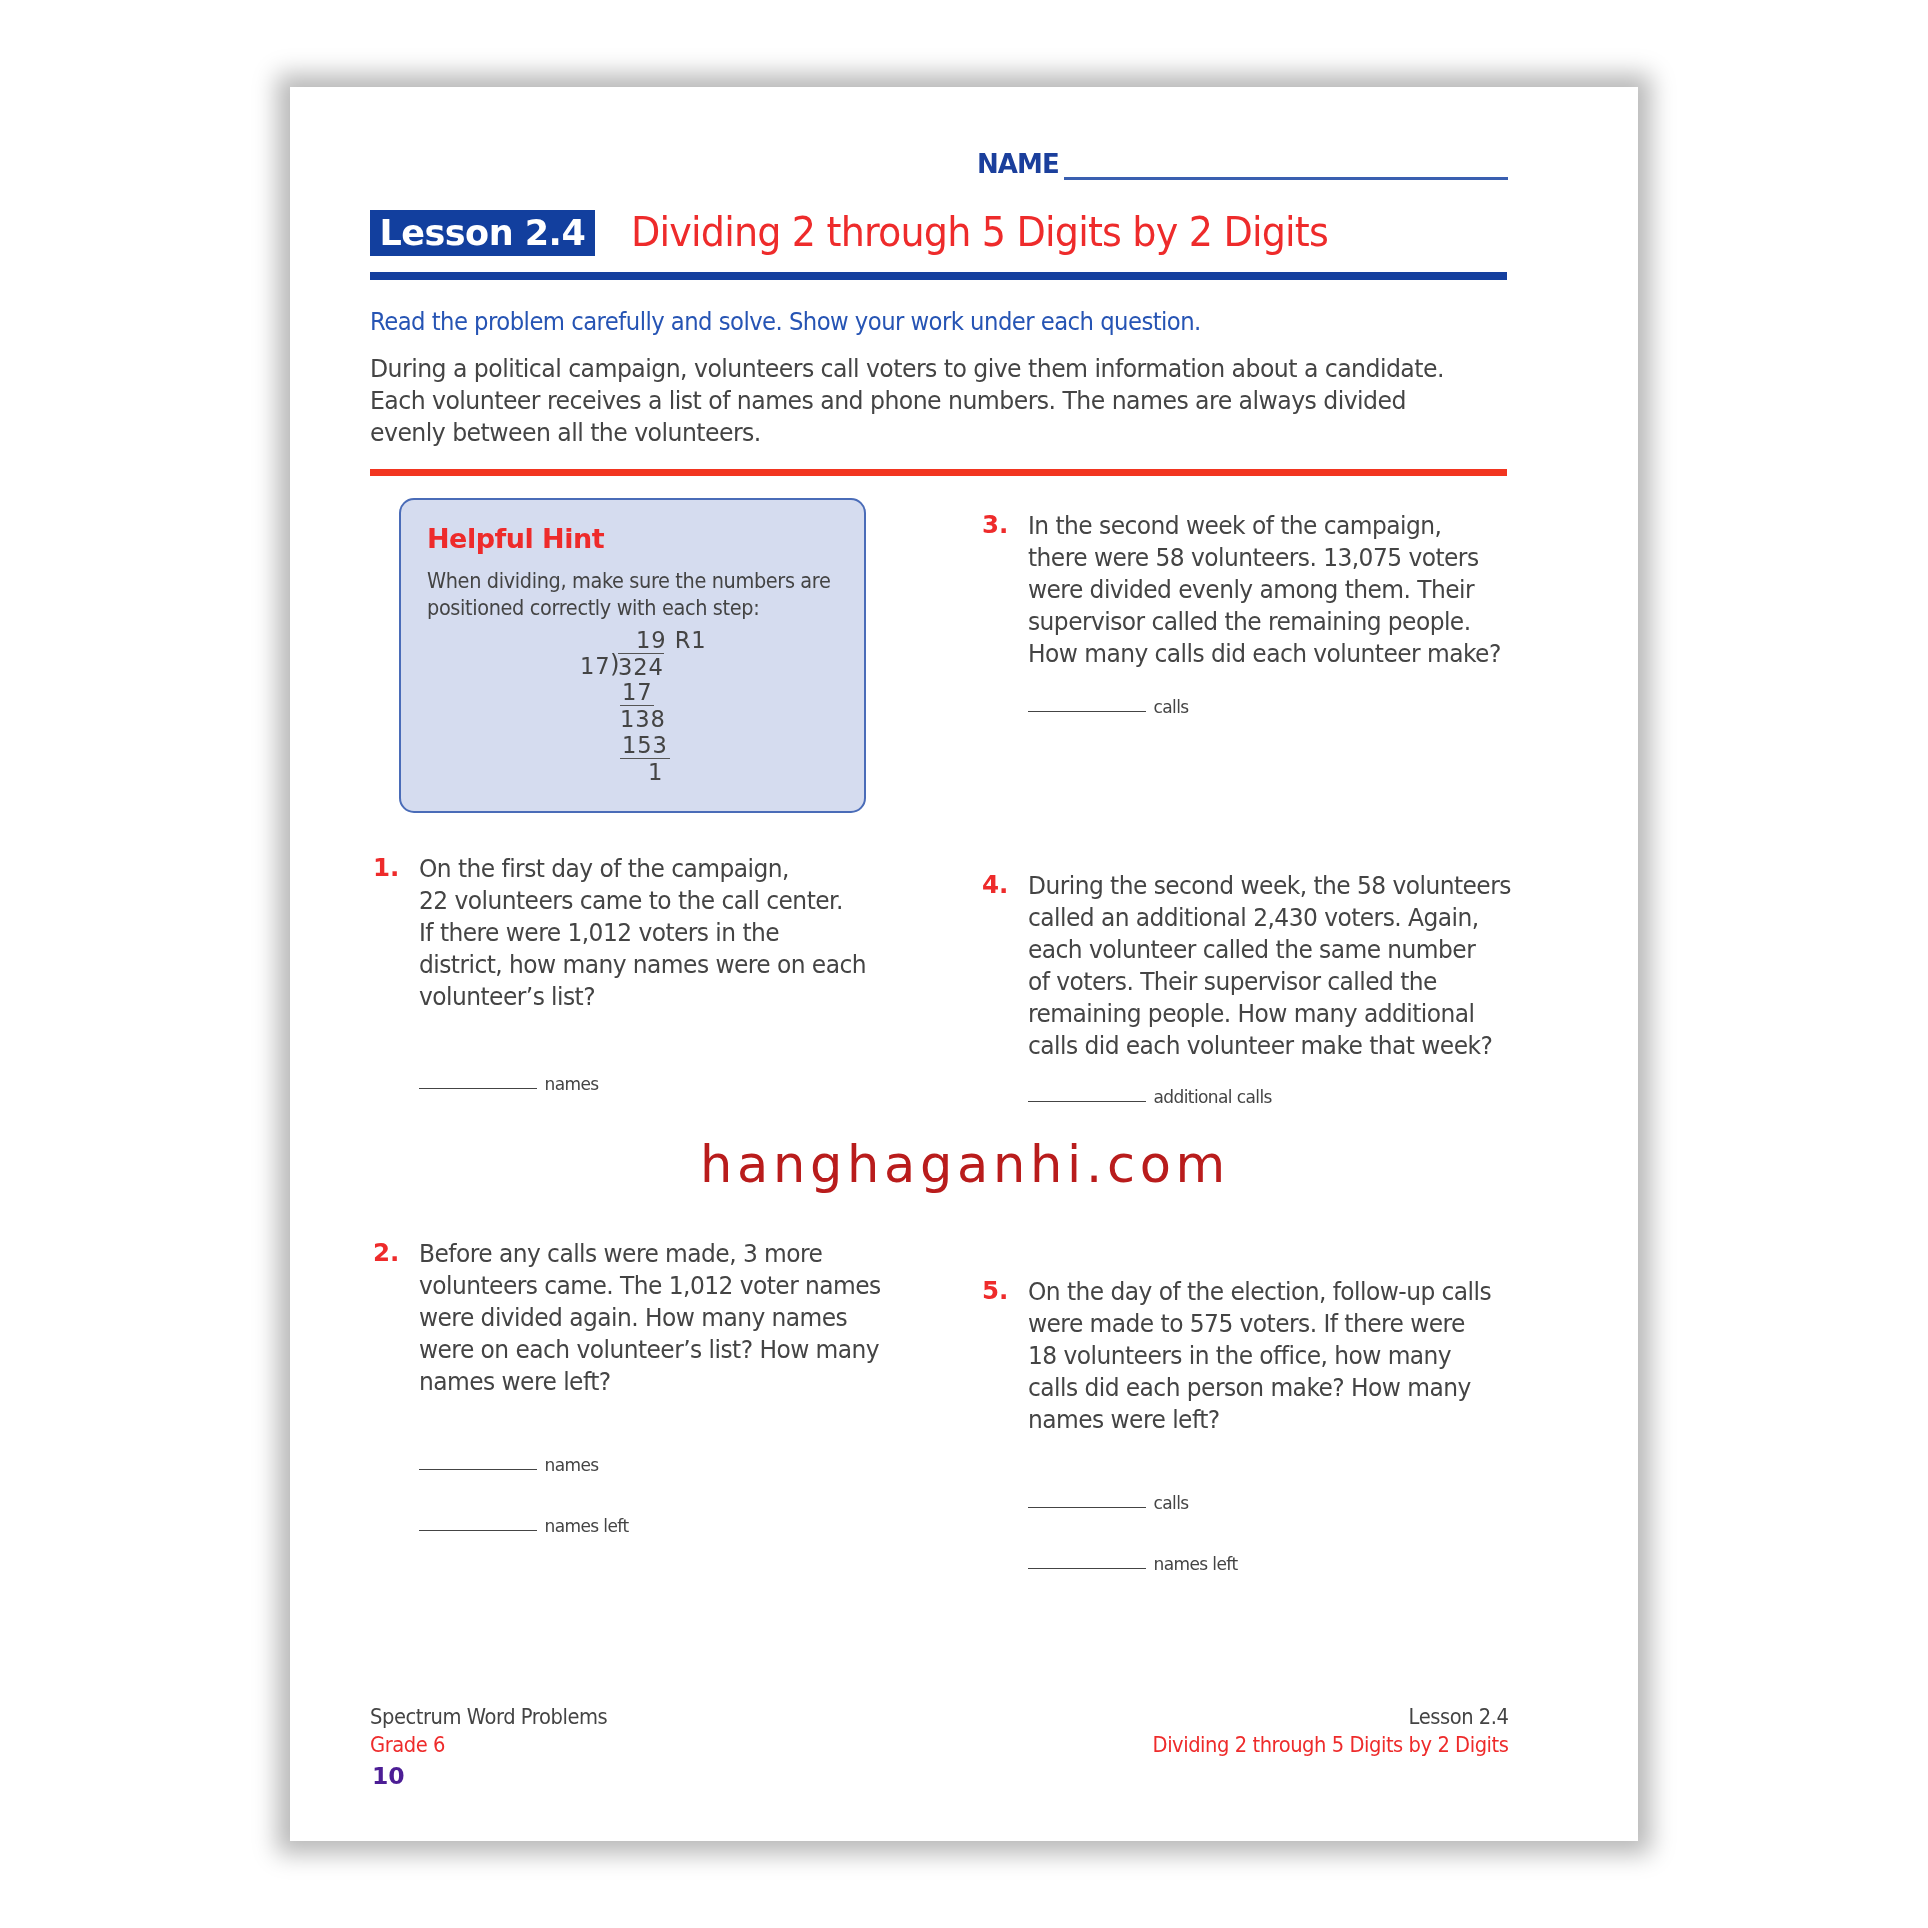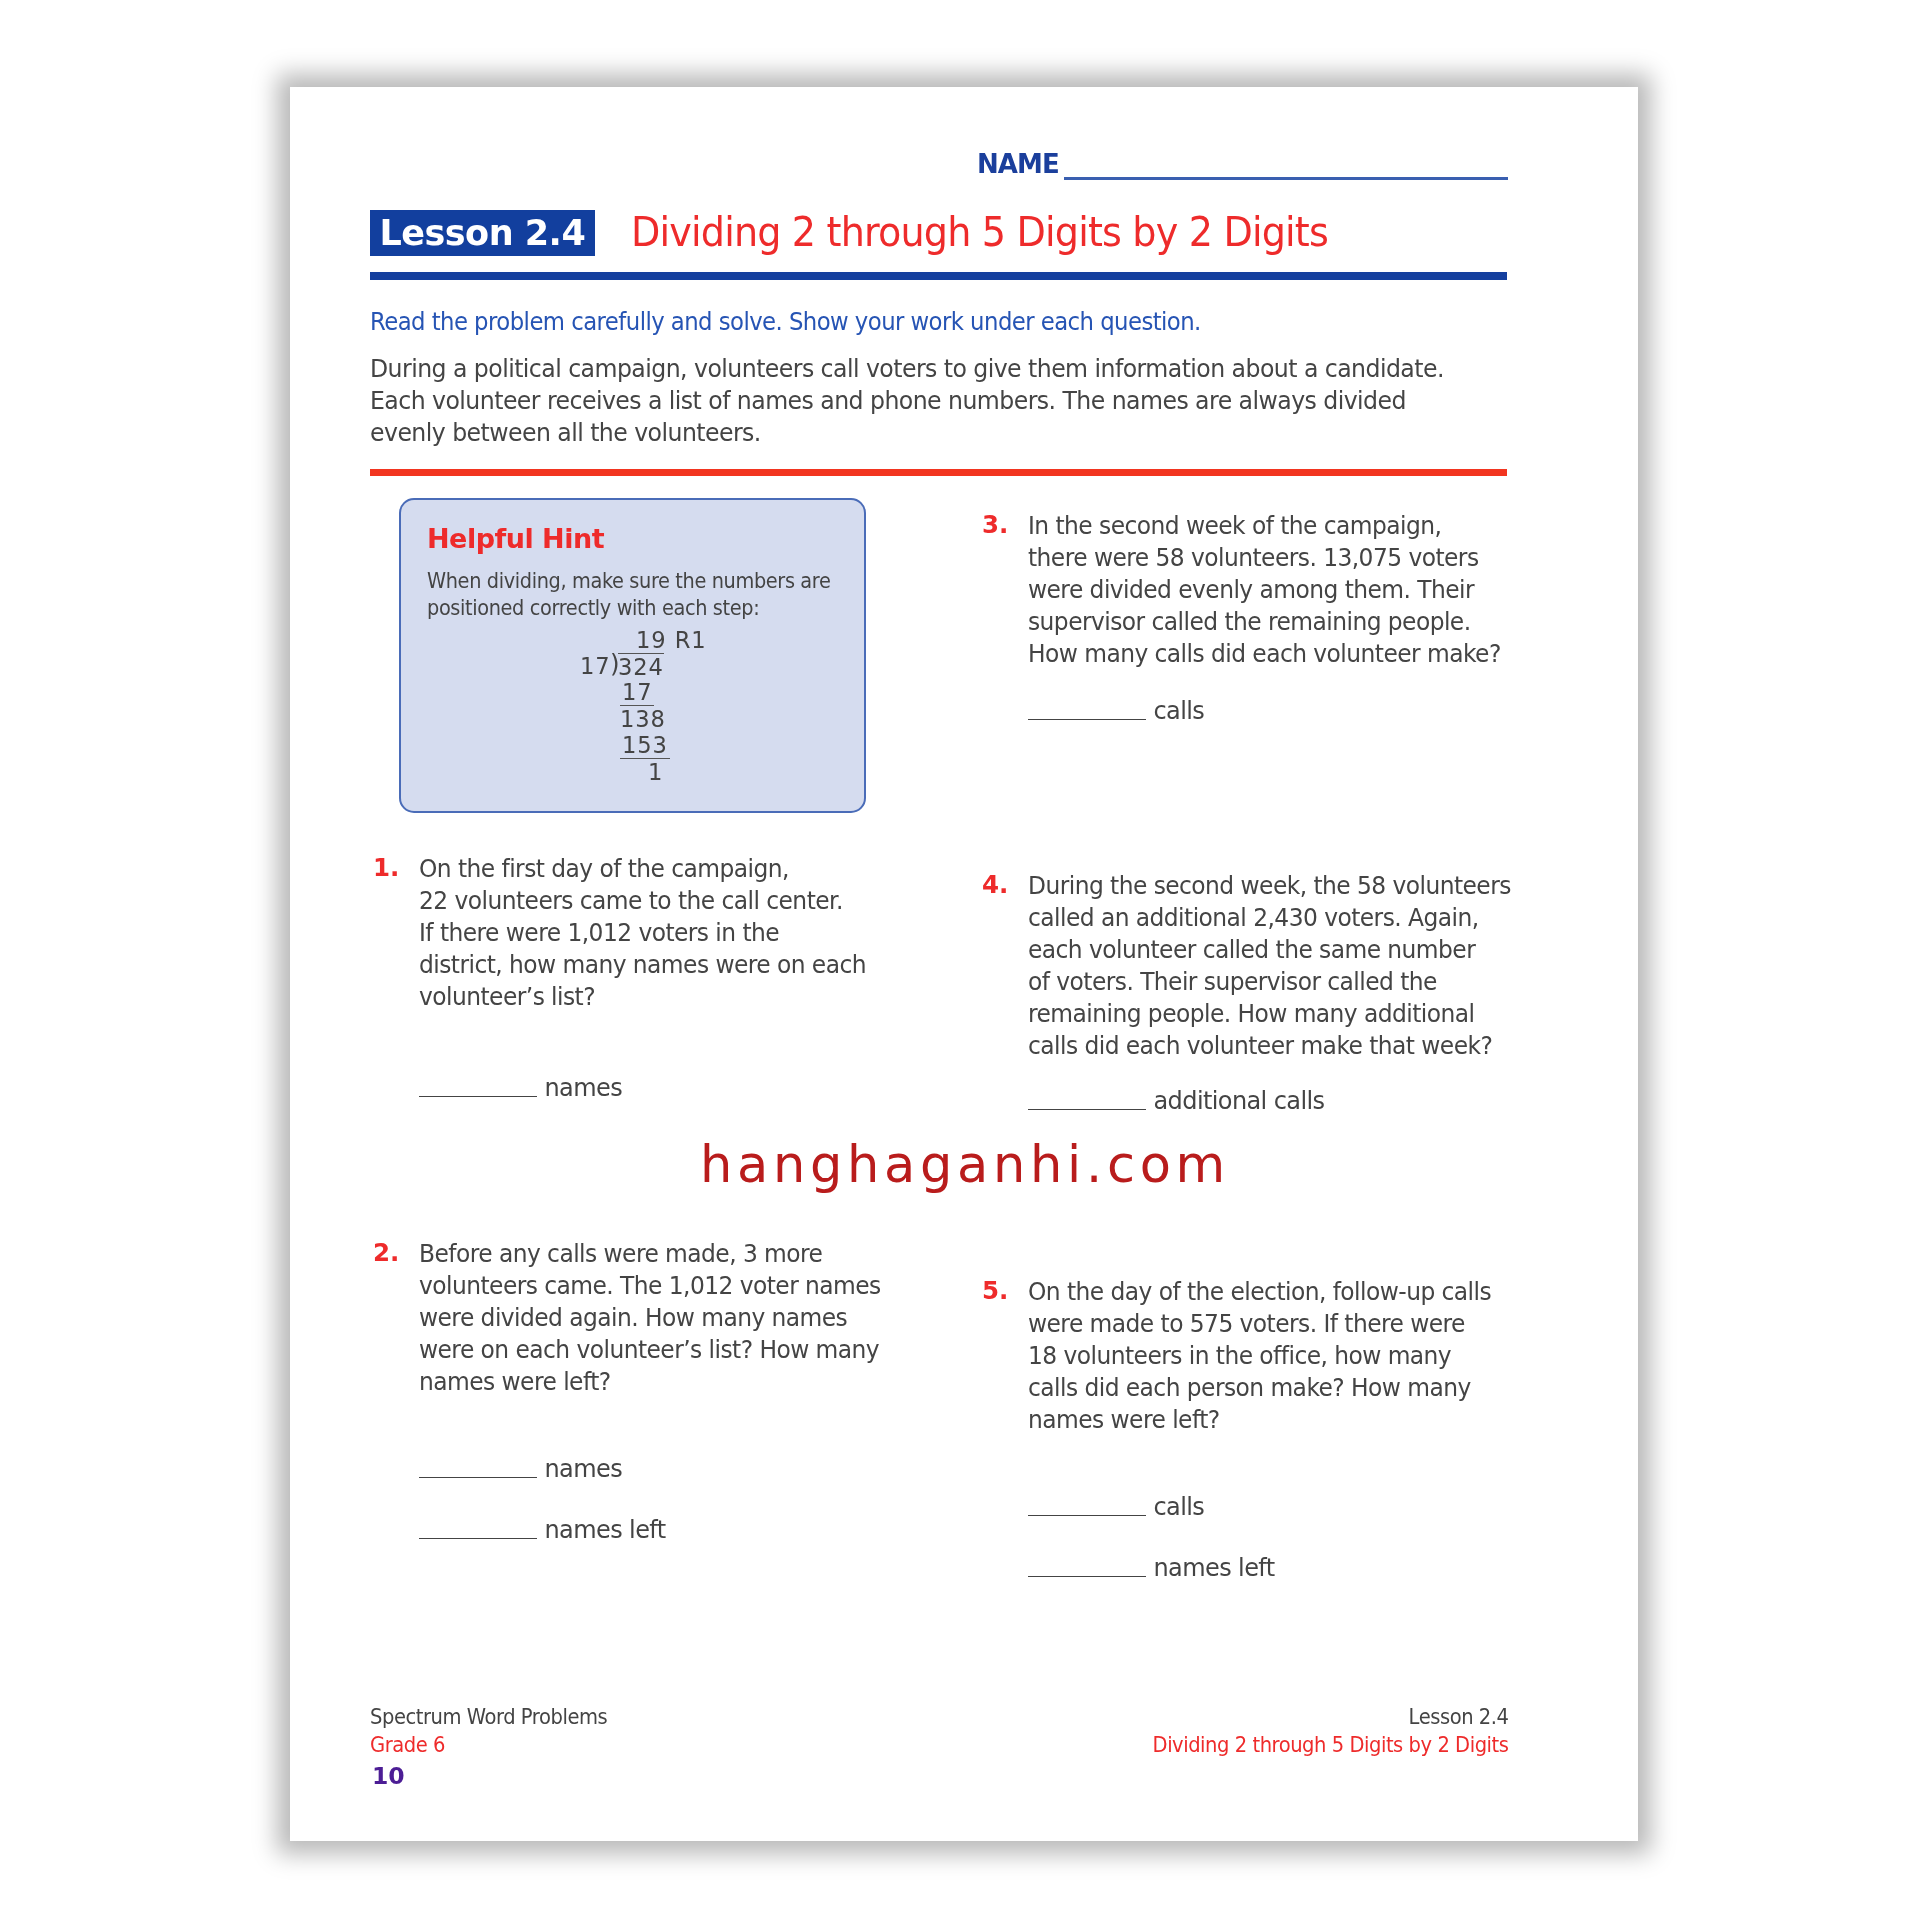--- a/index.html
+++ b/index.html
@@ -167,21 +167,21 @@
     letter-spacing: -0.6px;
     transform: scaleX(0.92);
     transform-origin: left top;
     white-space: nowrap;
   }
   .answer {
     position: absolute;
     left: 46px;
     display: flex;
     align-items: flex-end;
-    font-size: 24px;
+    font-size: 17px;
     color: #444444;
     letter-spacing: -0.6px;
   }
   .answer-blank {
     display: inline-block;
     width: 118px;
     height: 0;
     border-bottom: 1.9px solid #444444;
     margin-right: 7.5px;
     margin-bottom: 4.7px;

